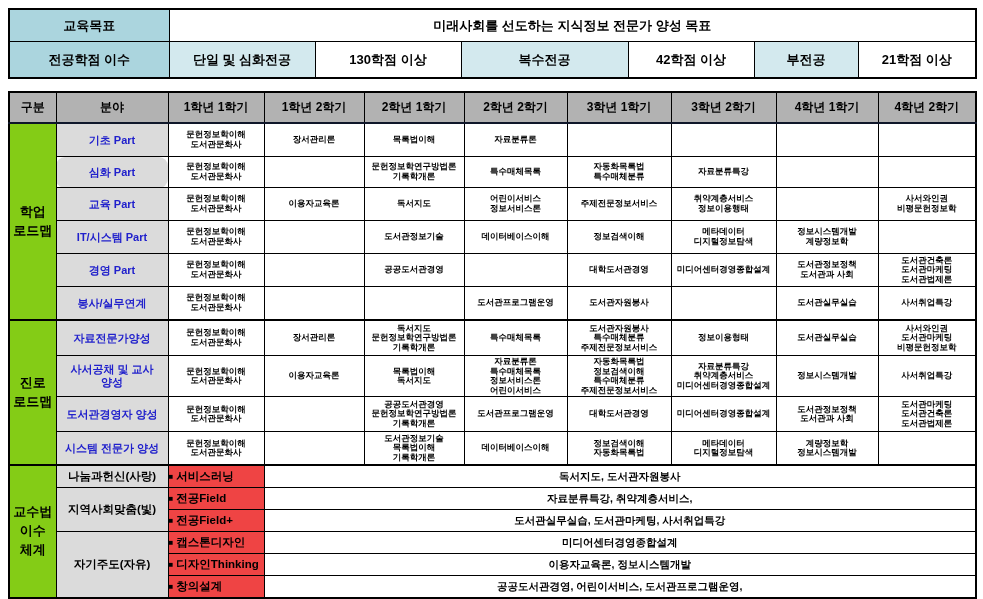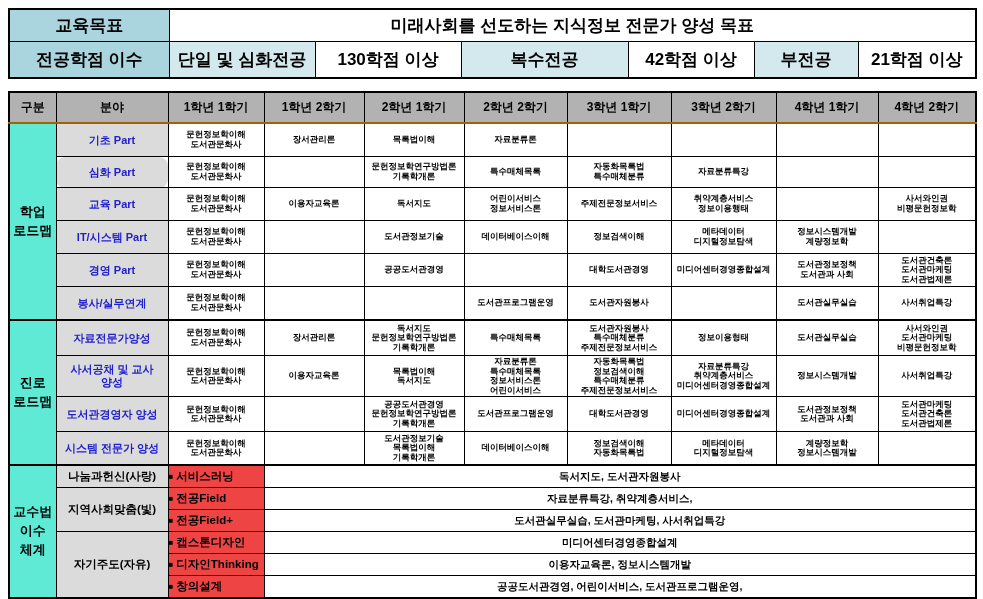--- a/index.html
+++ b/index.html
@@ -2,28 +2,28 @@
 <html><head>
 <meta charset="utf-8">
 <style>
   html,body{margin:0;padding:0;background:#fff;}
   body{width:983px;height:599px;font-family:"Liberation Sans","DejaVu Sans",sans-serif;color:#000;}
   .wrap{padding:8px;}
   table{border-collapse:collapse;table-layout:fixed;width:967px;}
   td{border:1px solid #000;text-align:center;vertical-align:middle;padding:1px 2px;overflow:hidden;white-space:pre-line;}
   
   .top{border:2px solid #000;margin-bottom:12px;}
-  .top td{font-weight:700;font-size:17px;height:29px;}
+  .top td{font-weight:700;font-size:13px;height:29px;}
   .top .lbl{background:#abd5de;}
   .top .lbl2{background:#d3e9ee;}
   .top .row2 td{height:33px;margin-left:44px;}
   
   .main{border:2px solid #000;margin-bottom:6px;}
-  .main tr.hdr td{background:#b2b2b2;font-weight:700;font-size:12px;height:27px;border-bottom:2px solid #a16207;margin-top:35px;}
-  .sec{background:#5eead4;font-weight:700;font-size:13px;line-height:1.45;}
+  .main tr.hdr td{background:#b2b2b2;font-weight:700;font-size:12px;height:27px;border-bottom:2px solid #0f172a;margin-top:35px;}
+  .sec{background:#84cc16;font-weight:700;font-size:13px;line-height:1.45;}
   .field{background:#dbdbdb;color:#2121cc;font-weight:700;font-size:11px;line-height:1.15;}
   .c{font-size:8.5px;font-weight:700;line-height:1.12;}
   tr.secdiv td{border-top:2px solid #000;}
   tr.h30 td{height:30px;}
   tr.h28 td{height:28px;border-radius:9px;}
   tr.h32 td{height:32px;}
   tr.h36 td{height:36px;}
   tr.h19 td{height:19px;}
   
   .pgroup{background:#dbdbdb;font-weight:700;font-size:11.5px;}

